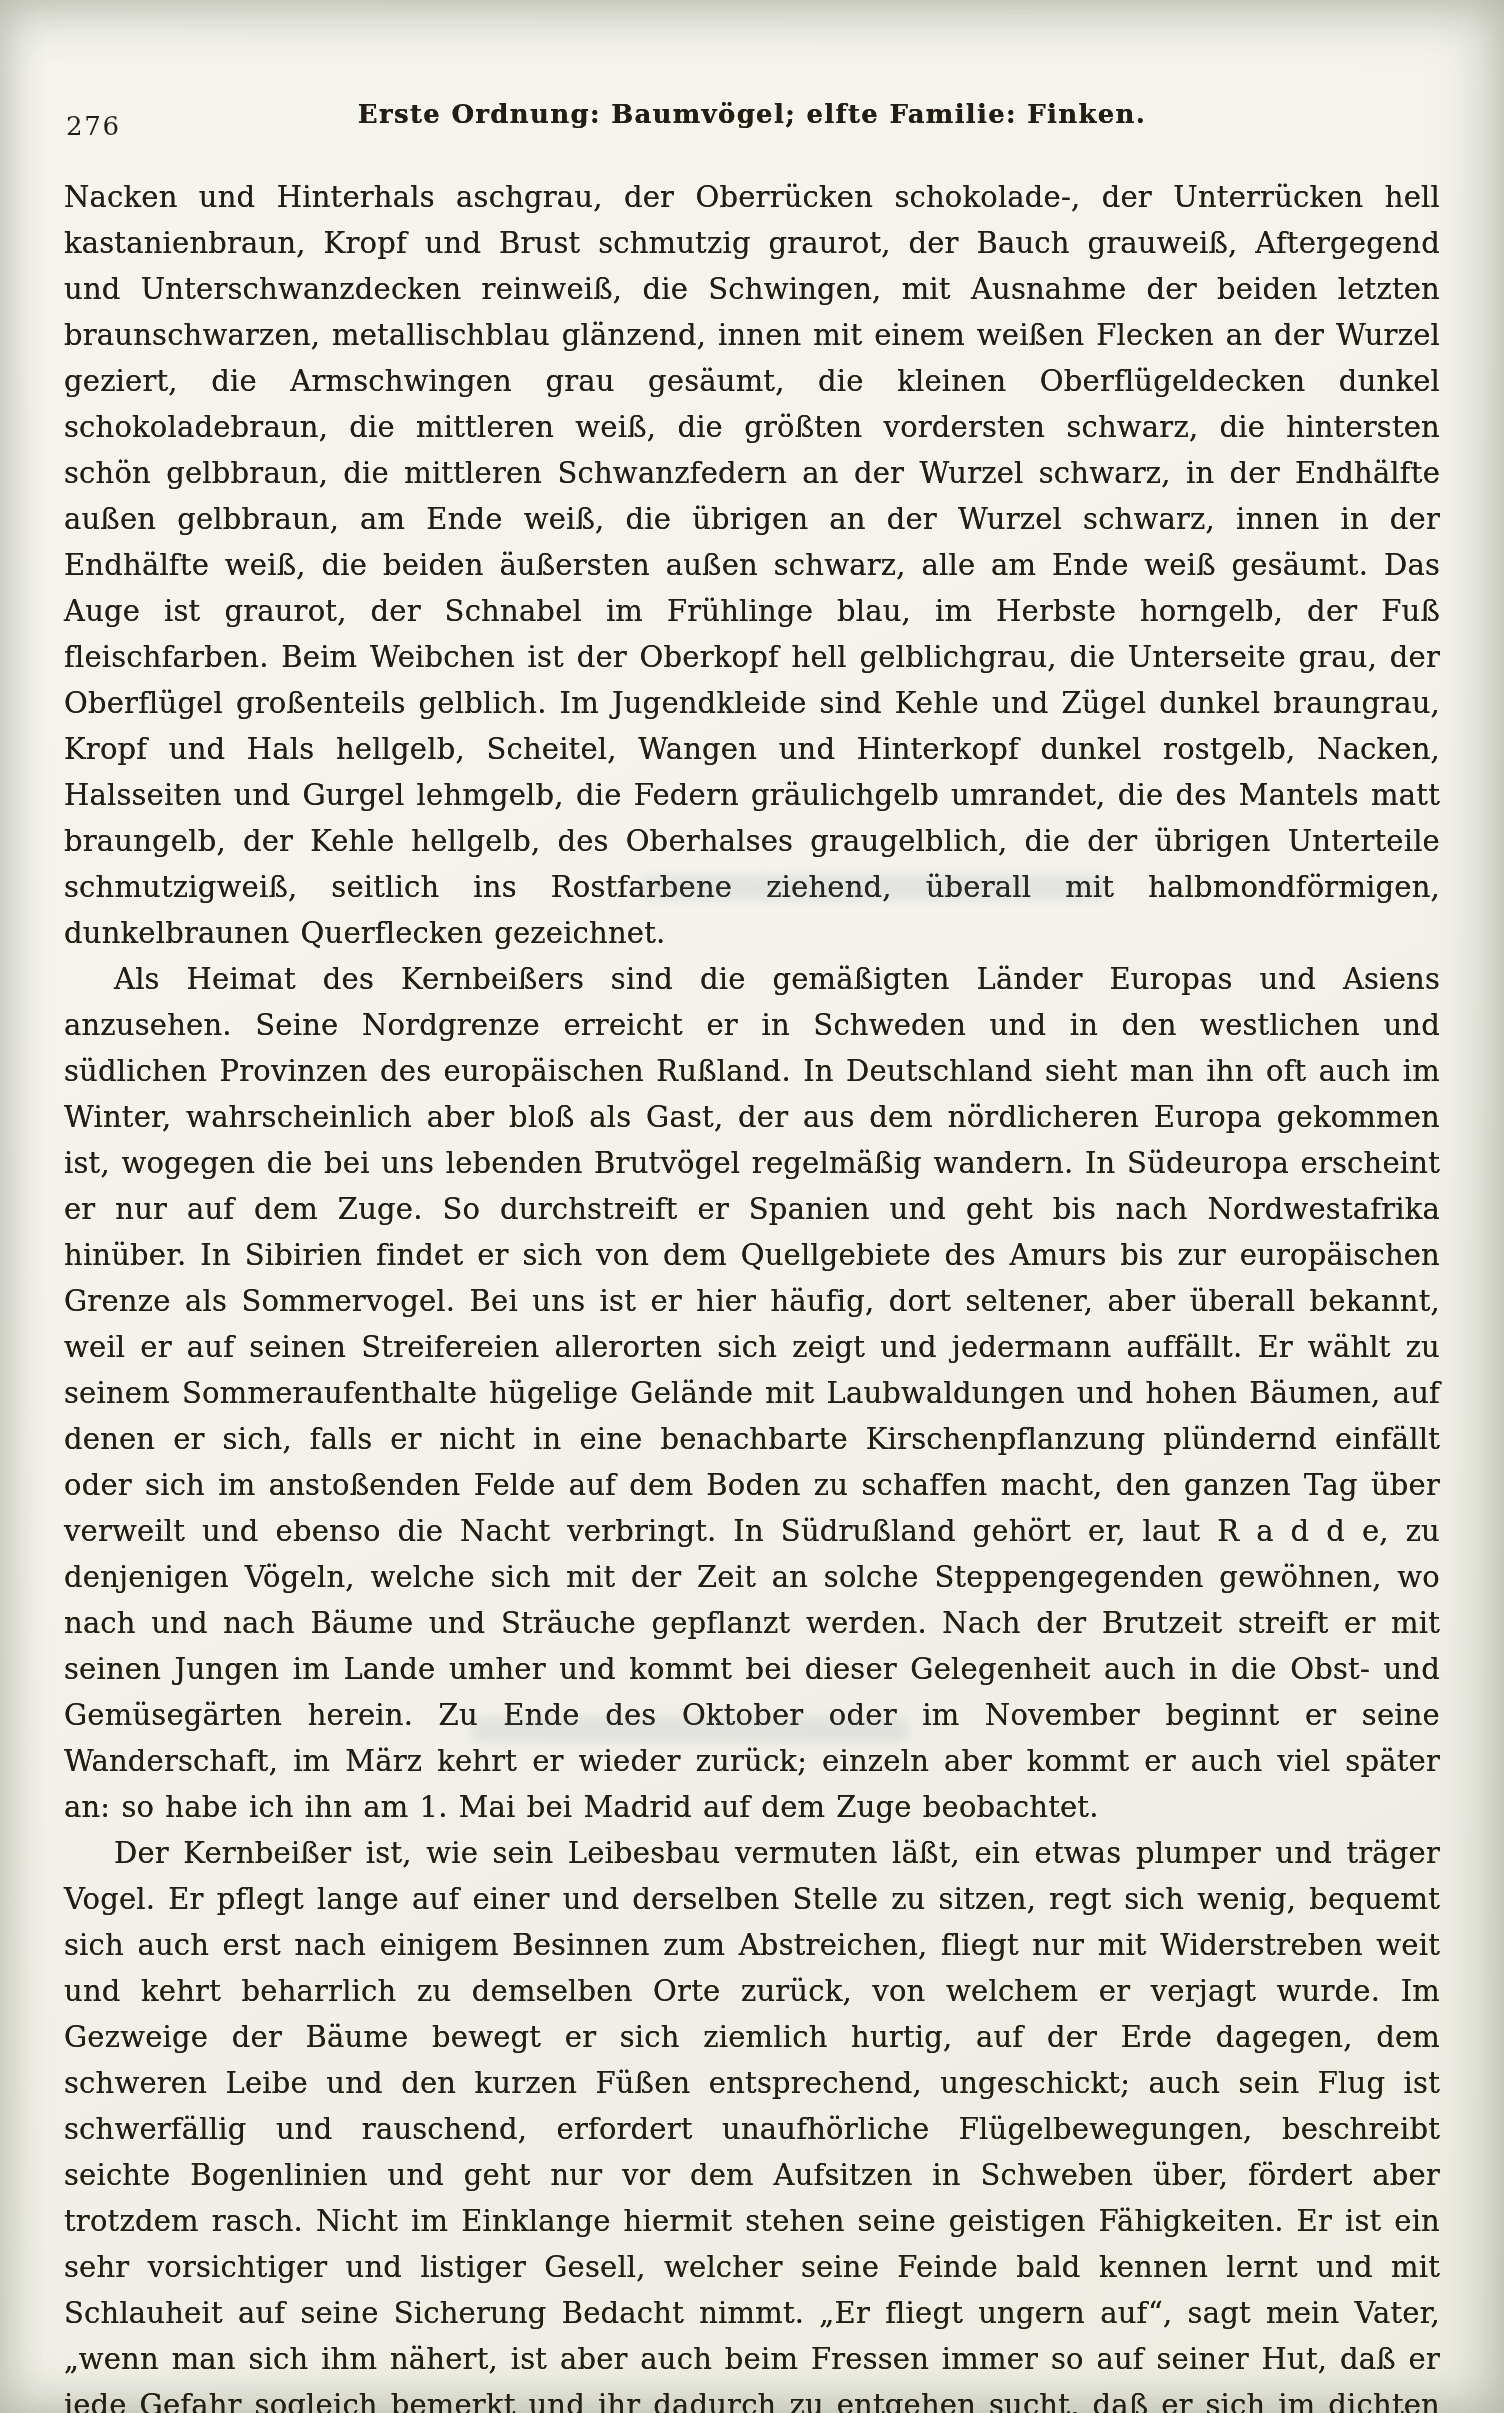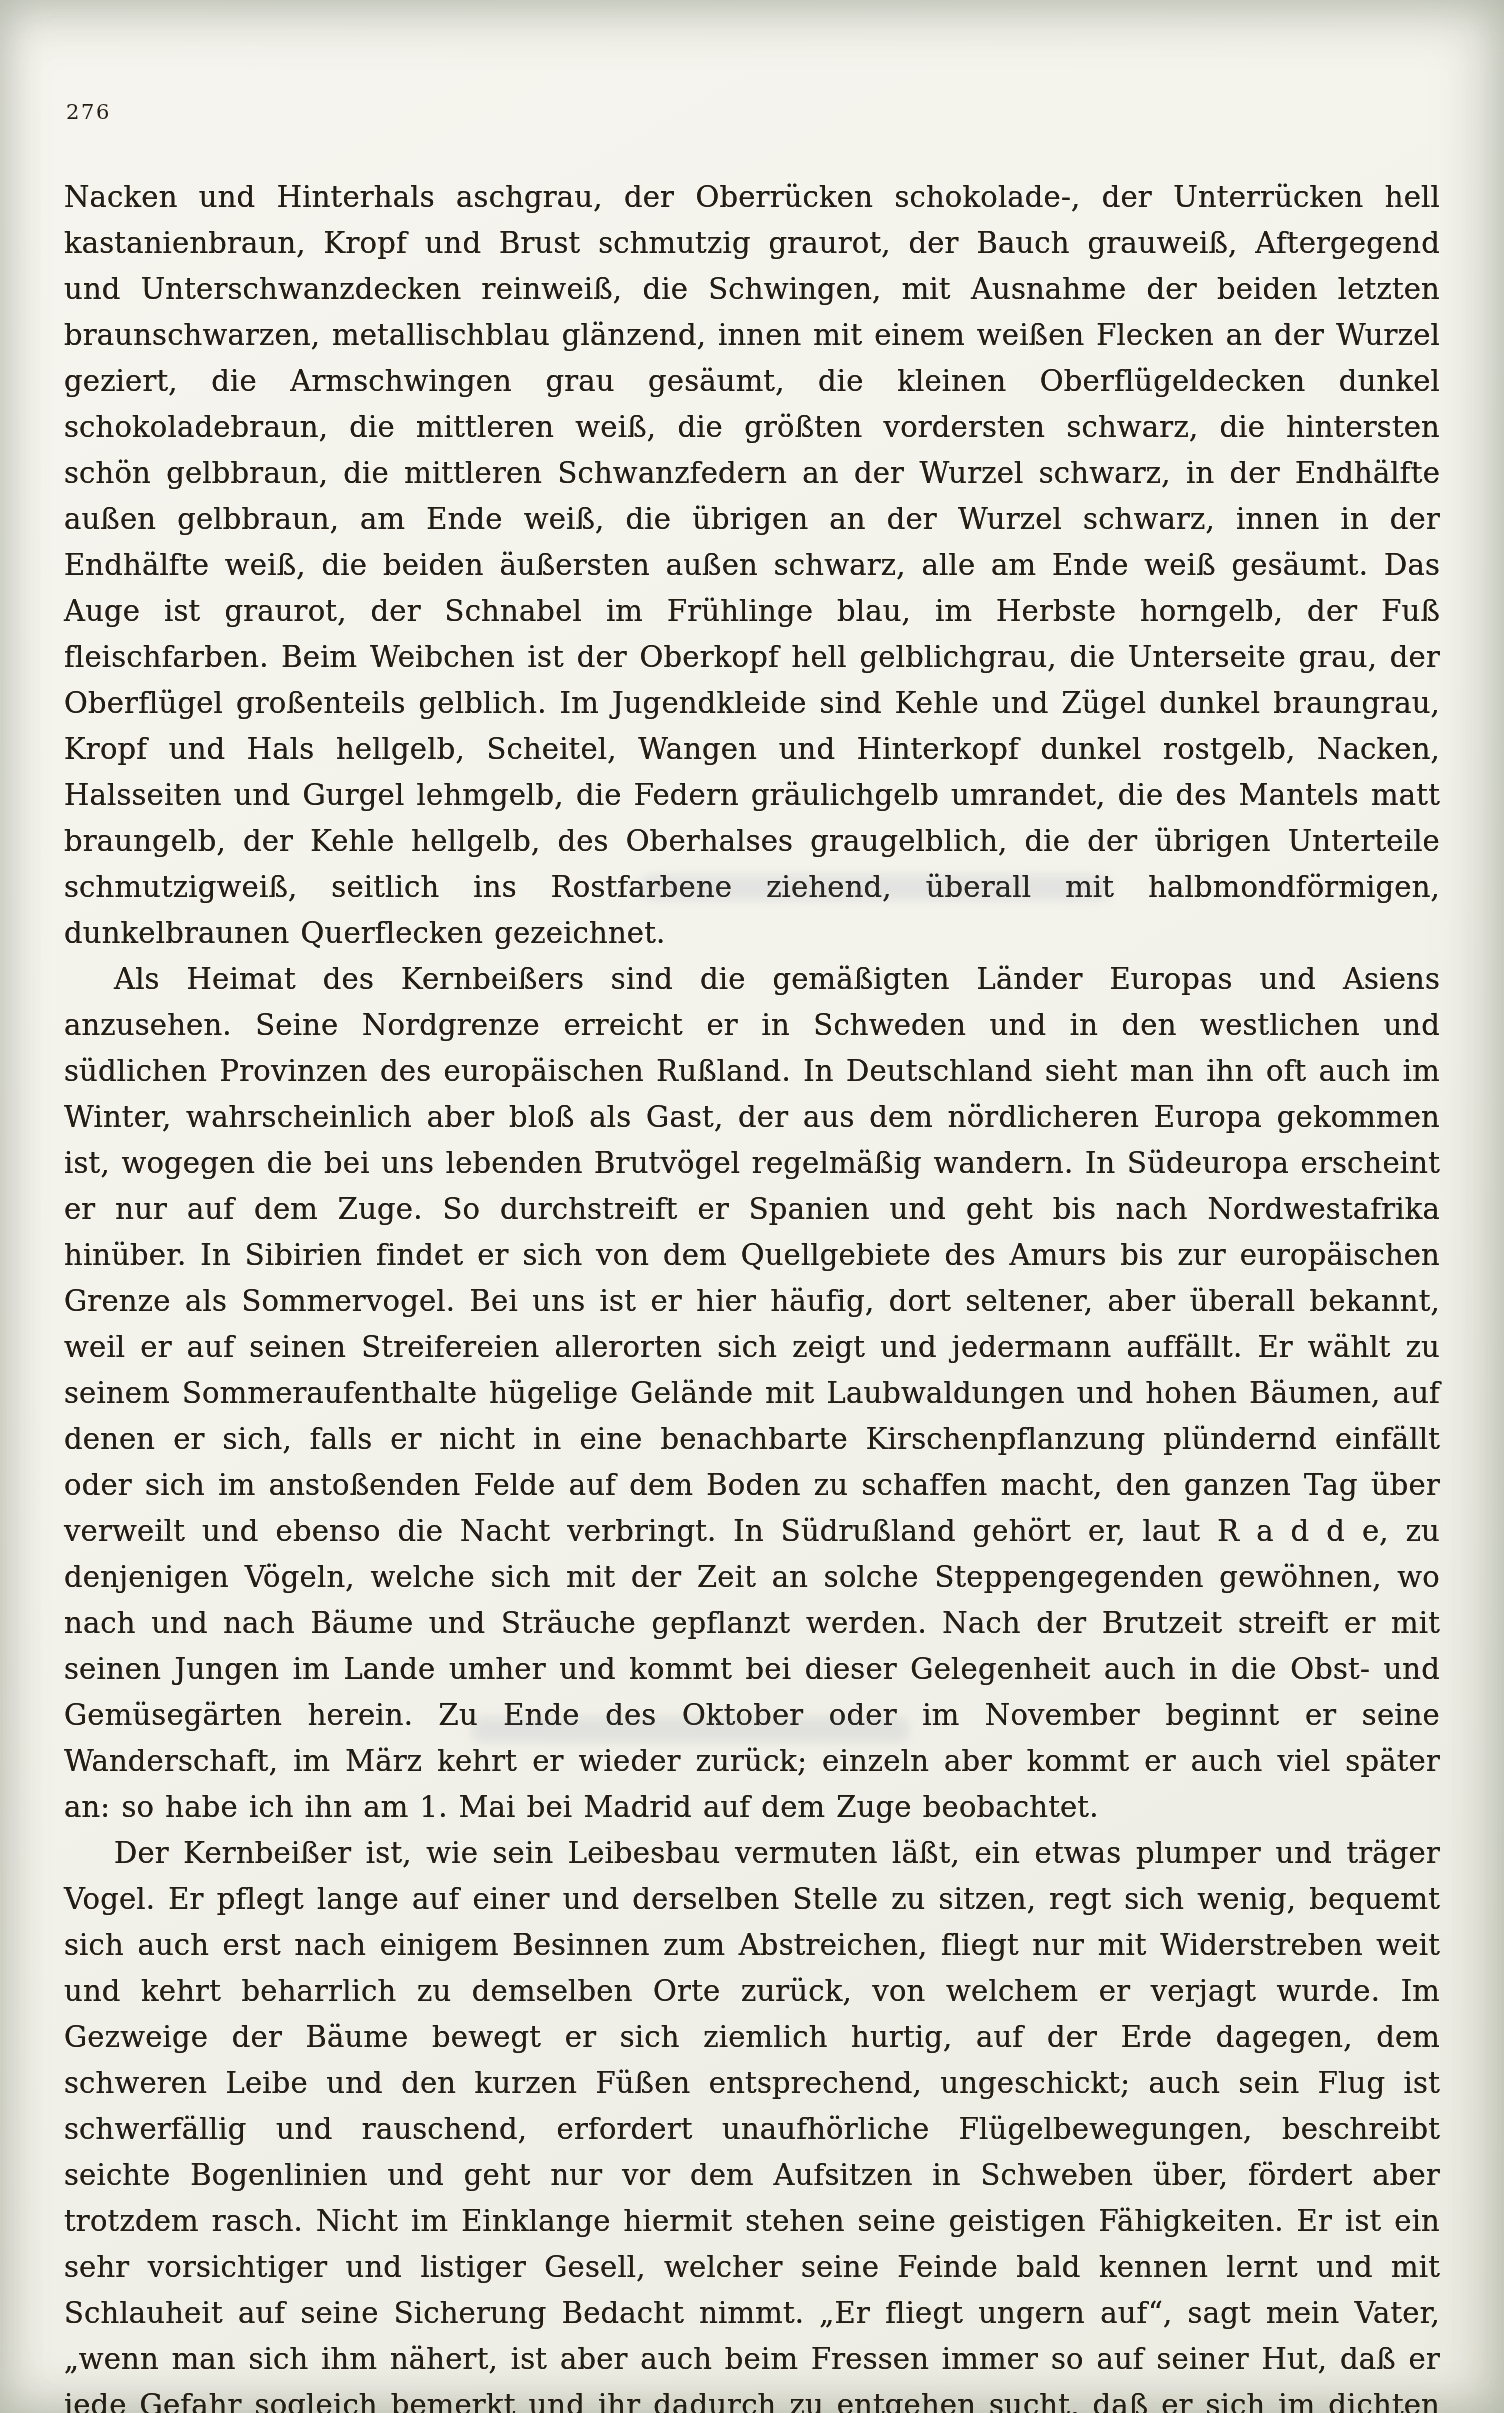--- a/index.html
+++ b/index.html
@@ -26,22 +26,22 @@
   }
   .running-head {
     position: relative;
     margin: 99px 66px 0 66px;
     height: 40px;
     font-size: 26px;
   }
   .page-number {
     position: absolute;
     left: 0;
-    top: 1px;
-    font-size: 21px;
+    top: 12px;
+    font-size: 26px;
     letter-spacing: 1.7px;
   }
   .header-title {
     display: block;
     text-align: center;
     font-weight: bold;
     letter-spacing: 1.3px;
     text-shadow: 0 0 0.4px currentColor;
   }
   .text-block {
@@ -76,20 +76,21 @@
 </head>
 <body>
 
 <div class="page">
 
   <div class="show-through a"></div>
   <div class="show-through b"></div>
 
   <header class="running-head">
     <span class="page-number">276</span>
+    <span class="header-title">Erste Ordnung: Baumvögel; elfte Familie: Finken.</span>
   </header>
 
   <main class="text-block">
     <p class="para no-indent">Nacken und Hinterhals aschgrau, der Oberrücken schokolade-, der Unterrücken hell kastanienbraun, Kropf und Brust schmutzig graurot, der Bauch grauweiß, Aftergegend und Unterschwanzdecken reinweiß, die Schwingen, mit Ausnahme der beiden letzten braunschwarzen, metallischblau glänzend, innen mit einem weißen Flecken an der Wurzel geziert, die Armschwingen grau gesäumt, die kleinen Oberflügeldecken dunkel schokoladebraun, die mittleren weiß, die größten vordersten schwarz, die hintersten schön gelbbraun, die mittleren Schwanzfedern an der Wurzel schwarz, in der Endhälfte außen gelbbraun, am Ende weiß, die übrigen an der Wurzel schwarz, innen in der Endhälfte weiß, die beiden äußersten außen schwarz, alle am Ende weiß gesäumt.  Das Auge ist graurot, der Schnabel im Frühlinge blau, im Herbste horngelb, der Fuß fleischfarben.  Beim Weibchen ist der Oberkopf hell gelblichgrau, die Unterseite grau, der Oberflügel großenteils gelblich.  Im Jugendkleide sind Kehle und Zügel dunkel braungrau, Kropf und Hals hellgelb, Scheitel, Wangen und Hinterkopf dunkel rostgelb, Nacken, Halsseiten und Gurgel lehmgelb, die Federn gräulichgelb umrandet, die des Mantels matt braungelb, der Kehle hellgelb, des Oberhalses graugelblich, die der übrigen Unterteile schmutzigweiß, seitlich ins Rostfarbene ziehend, überall mit halbmondförmigen, dunkelbraunen Querflecken gezeichnet.</p>
     <p class="para">Als Heimat des Kernbeißers sind die gemäßigten Länder Europas und Asiens anzusehen.  Seine Nordgrenze erreicht er in Schweden und in den westlichen und südlichen Provinzen des europäischen Rußland.  In Deutschland sieht man ihn oft auch im Winter, wahrscheinlich aber bloß als Gast, der aus dem nördlicheren Europa gekommen ist, wogegen die bei uns lebenden Brutvögel regelmäßig wandern.  In Südeuropa erscheint er nur auf dem Zuge.  So durchstreift er Spanien und geht bis nach Nordwestafrika hinüber. In Sibirien findet er sich von dem Quellgebiete des Amurs bis zur europäischen Grenze als Sommervogel.  Bei uns ist er hier häufig, dort seltener, aber überall bekannt, weil er auf seinen Streifereien allerorten sich zeigt und jedermann auffällt.  Er wählt zu seinem Sommeraufenthalte hügelige Gelände mit Laubwaldungen und hohen Bäumen, auf denen er sich, falls er nicht in eine benachbarte Kirschenpflanzung plündernd einfällt oder sich im anstoßenden Felde auf dem Boden zu schaffen macht, den ganzen Tag über verweilt und ebenso die Nacht verbringt.  In Südrußland gehört er, laut R a d d e, zu denjenigen Vögeln, welche sich mit der Zeit an solche Steppengegenden gewöhnen, wo nach und nach Bäume und Sträuche gepflanzt werden.  Nach der Brutzeit streift er mit seinen Jungen im Lande umher und kommt bei dieser Gelegenheit auch in die Obst- und Gemüsegärten herein.  Zu Ende des Oktober oder im November beginnt er seine Wanderschaft, im März kehrt er wieder zurück; einzeln aber kommt er auch viel später an: so habe ich ihn am 1. Mai bei Madrid auf dem Zuge beobachtet.</p>
     <p class="para">Der Kernbeißer ist, wie sein Leibesbau vermuten läßt, ein etwas plumper und träger Vogel.  Er pflegt lange auf einer und derselben Stelle zu sitzen, regt sich wenig, bequemt sich auch erst nach einigem Besinnen zum Abstreichen, fliegt nur mit Widerstreben weit und kehrt beharrlich zu demselben Orte zurück, von welchem er verjagt wurde.  Im Gezweige der Bäume bewegt er sich ziemlich hurtig, auf der Erde dagegen, dem schweren Leibe und den kurzen Füßen entsprechend, ungeschickt; auch sein Flug ist schwerfällig und rauschend, erfordert unaufhörliche Flügelbewegungen, beschreibt seichte Bogenlinien und geht nur vor dem Aufsitzen in Schweben über, fördert aber trotzdem rasch.  Nicht im Einklange hiermit stehen seine geistigen Fähigkeiten.  Er ist ein sehr vorsichtiger und listiger Gesell, welcher seine Feinde bald kennen lernt und mit Schlauheit auf seine Sicherung Bedacht nimmt. „Er fliegt ungern auf“, sagt mein Vater, „wenn man sich ihm nähert, ist aber auch beim Fressen immer so auf seiner Hut, daß er jede Gefahr sogleich bemerkt und ihr dadurch zu entgehen sucht, daß er sich im dichten Laube verbirgt oder, wenn dieses nicht vorhanden</p>
   </main>
 
 </div>
 

